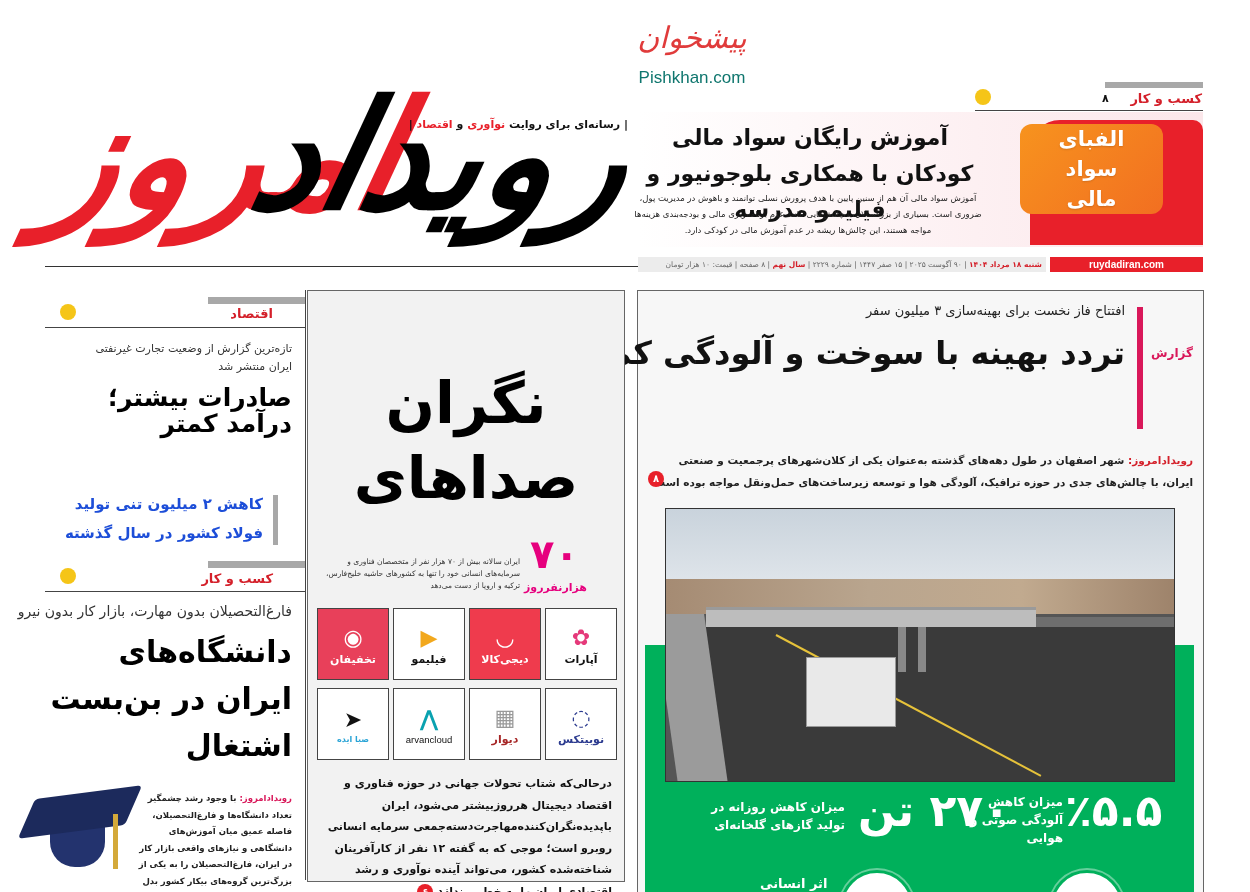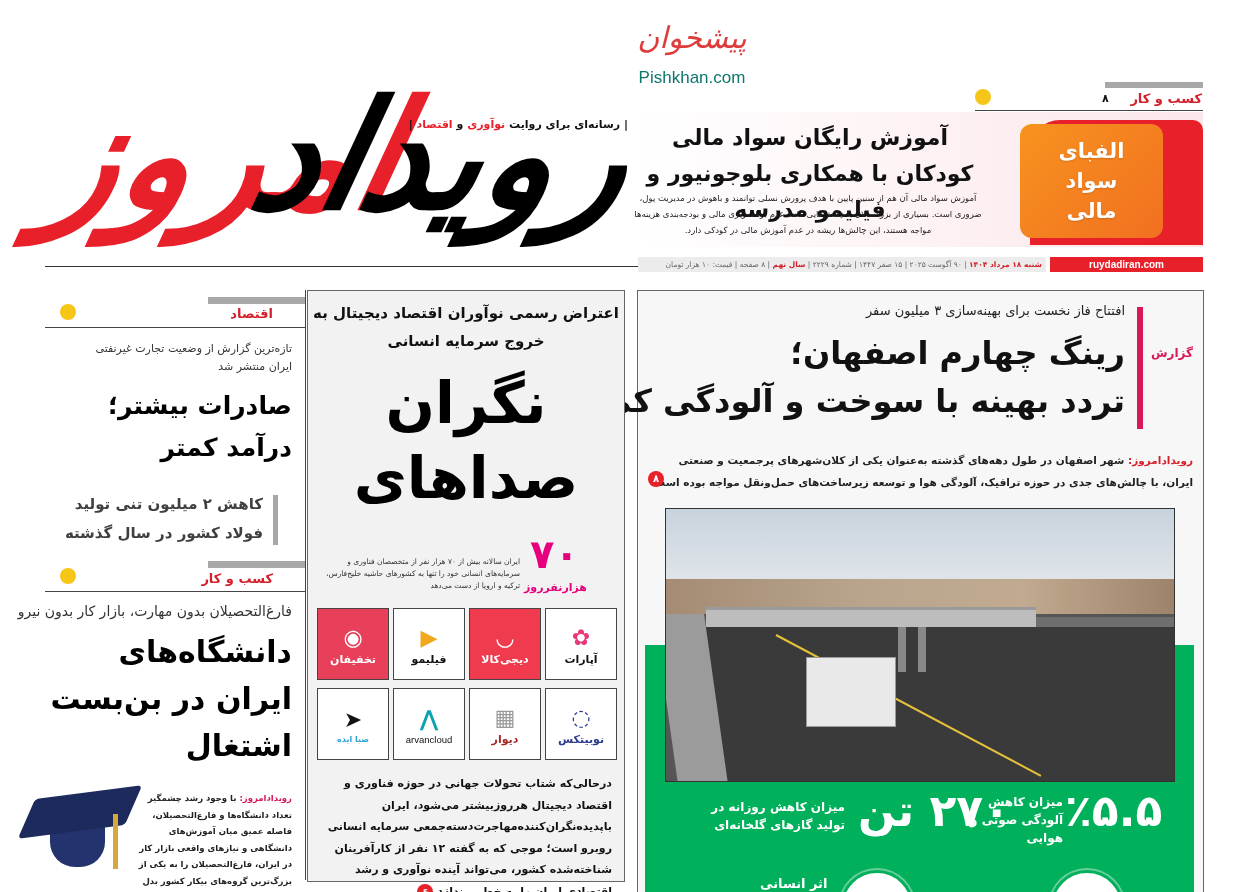--- a/index.html
+++ b/index.html
@@ -22,21 +22,21 @@
 
   
   .promo-section-bar { position: absolute; left: 1105px; top: 82px; width: 98px; height: 6px; background: #a8a8a8; }
   .promo-section-label { position: absolute; right: 48px; top: 91px; font-size: 13px; font-weight: bold; color: #d4202a; white-space: nowrap; }
   .promo-section-num { position: absolute; left: 1102px; top: 92px; font-size: 11px; font-weight: bold; color: #111; }
   .promo-dot { position: absolute; left: 975px; top: 89px; width: 16px; height: 16px; border-radius: 50%; background: #f5c518; }
   .promo-rule { position: absolute; left: 975px; top: 110px; width: 228px; height: 1px; background: #444; }
 
   .promo-box { position: absolute; left: 638px; top: 112px; width: 565px; height: 135px; background: linear-gradient(90deg, #ffffff 0%, #fdf0f2 60%, #fbe7ea 100%); }
   .promo-red-shape { position: absolute; left: 1030px; top: 120px; width: 173px; height: 125px; background: #e8202a; border-radius: 30px 10px 0 0; }
-  .promo-image { position: absolute; left: 1020px; top: 124px; width: 143px; height: 114px; background: linear-gradient(135deg, #f7931e 0%, #f26f21 100%); border-radius: 12px; display: flex; flex-direction: column; align-items: center; justify-content: center; }
+  .promo-image { position: absolute; left: 1020px; top: 124px; width: 143px; height: 90px; background: linear-gradient(135deg, #f7931e 0%, #f26f21 100%); border-radius: 12px; display: flex; flex-direction: column; align-items: center; justify-content: center; }
   .promo-image span { color: #fff; font-weight: bold; font-size: 21px; line-height: 30px; text-shadow: 0 1px 2px rgba(0,0,0,0.15); }
   .promo-title { position: absolute; right: 265px; top: 120px; width: 350px; text-align: center; font-weight: bold; font-size: 22px; line-height: 36px; color: #111; }
   .promo-body { position: absolute; right: 262px; top: 190px; width: 360px; font-size: 8.5px; line-height: 16px; text-align: center; color: #222; }
 
   
   .url-bar { position: absolute; left: 1050px; top: 257px; width: 153px; height: 15px; background: #e8202a; color: #fff; font-family: "Liberation Sans", sans-serif; font-weight: bold; font-size: 10px; text-align: center; line-height: 15px; direction: ltr; }
   .date-bar { position: absolute; left: 638px; top: 257px; width: 408px; height: 15px; background: #ececec; font-size: 7.5px; line-height: 15px; color: #666; white-space: nowrap; padding-right: 4px; overflow: hidden; }
   .date-bar .hl { color: #d4202a; font-weight: bold; }
 
   
@@ -91,23 +91,23 @@
 
   
   .left-col { position: absolute; left: 45px; top: 290px; width: 260px; height: 602px; }
   .sec-bar { position: absolute; right: 0; width: 97px; height: 7px; background: #a8a8a8; }
   .sec-label { position: absolute; right: 32px; font-weight: bold; font-size: 13px; color: #d4202a; white-space: nowrap; }
   .sec-dot { position: absolute; left: 15px; width: 16px; height: 16px; border-radius: 50%; background: #f5c518; }
   .sec-rule { position: absolute; left: 0; width: 260px; height: 1px; background: #444; }
   .left-vline { position: absolute; left: 305px; top: 290px; width: 1px; height: 590px; background: #444; }
 
   .l1-kicker { position: absolute; right: 13px; top: 50px; width: 220px; text-align: right; font-size: 11px; line-height: 18px; color: #333; }
-  .l1-headline { position: absolute; right: 13px; top: 95px; width: 240px; text-align: right; font-weight: bold; font-size: 25px; line-height: 42px; color: #000; }
+  .l1-headline { position: absolute; right: 13px; top: 95px; width: 240px; text-align: right; font-weight: bold; font-size: 25px; line-height: 26px; color: #000; }
   .l1-sub-bar { position: absolute; right: 27px; top: 205px; width: 5px; height: 50px; background: #a8a8a8; }
-  .l1-sub { position: absolute; right: 42px; top: 200px; width: 220px; text-align: right; font-weight: bold; font-size: 15px; line-height: 29px; color: #404040; }
+  .l1-sub { position: absolute; right: 42px; top: 200px; width: 220px; text-align: right; font-weight: bold; font-size: 15px; line-height: 29px; color: #1d4ed8; }
 
   .l2-kicker { position: absolute; right: 13px; top: 313px; width: 245px; text-align: right; font-size: 14px; color: #333; white-space: nowrap; }
   .l2-headline { position: absolute; right: 13px; top: 338px; width: 250px; text-align: right; font-weight: bold; font-size: 30px; line-height: 47px; color: #000; }
   .l2-cap { position: absolute; left: -20px; top: 492px; width: 120px; height: 100px; }
   .cap-board { position: absolute; left: 5px; top: 10px; width: 100px; height: 40px; background: #1c2a5c; transform: skewX(-30deg) rotate(-8deg); border-radius: 4px; }
   .cap-base { position: absolute; left: 25px; top: 40px; width: 55px; height: 45px; background: #23336e; border-radius: 0 0 25px 25px; }
   .cap-tassel { position: absolute; left: 88px; top: 32px; width: 5px; height: 55px; background: #d4a93a; }
   .l2-body { position: absolute; right: 13px; top: 500px; width: 155px; text-align: right; font-size: 8.5px; font-weight: bold; line-height: 16.5px; color: #222; }
   .l2-body .src { color: #d9185a; }
 </style>
@@ -146,21 +146,20 @@
 <div class="url-bar">ruydadiran.com</div>
 <div class="date-bar">
   <span class="hl">شنبه ۱۸ مرداد ۱۴۰۴</span> | <span>۹۰ آگوست ۲۰۲۵</span> | <span>۱۵ صفر ۱۴۴۷</span> | <span>شماره ۲۲۲۹</span> | <span class="hl">سال نهم</span> | <span>۸ صفحه</span> | <span>قیمت: ۱۰ هزار تومان</span>
 </div>
 
 <div class="main-story">
   <div class="ms-label">گزارش</div>
   <div class="ms-vbar"></div>
   <div class="ms-kicker">افتتاح فاز نخست برای بهینه‌سازی ۳ میلیون سفر</div>
   <div class="ms-headline">
-    <div>رینگ چهارم اصفهان؛</div>
     <div>تردد بهینه با سوخت و آلودگی کمتر</div>
   </div>
   <div class="ms-lede"><span class="src">رویدادامروز:</span><span> شهر اصفهان در طول دهه‌های گذشته به‌عنوان یکی از کلان‌شهرهای پرجمعیت و صنعتی ایران، با چالش‌های جدی در حوزه ترافیک، آلودگی هوا و توسعه زیرساخت‌های حمل‌ونقل مواجه بوده است.</span></div>
   <span class="page-badge ms-badge">۸</span>
 </div>
 
 <div class="green-panel"></div>
 <div class="photo">
   <div class="sky"></div>
   <div class="buildings"></div>
@@ -176,21 +175,20 @@
 
 <div class="stat-big1">٪۵.۵</div>
 <div class="stat-cap1">میزان کاهش آلودگی صوتی و هوایی</div>
 <div class="stat-big2">۲۷۰ تن</div>
 <div class="stat-cap2">میزان کاهش روزانه در تولید گازهای گلخانه‌ای</div>
 <div class="circle-ic ci1"></div>
 <div class="circle-ic ci2"></div>
 <div class="green-sub">اثر انسانی</div>
 
 <div class="mid-box">
-  <div class="mid-kicker">اعتراض رسمی نوآوران اقتصاد دیجیتال به خروج سرمایه انسانی</div>
   <div class="mid-headline">
     <div>نگران</div>
     <div>صداهای</div>
   </div>
   <div class="mid-stat-num">۷۰</div>
   <div class="mid-stat-label">هزارنفرروز</div>
   <div class="mid-stat-text">ایران سالانه بیش از ۷۰ هزار نفر از متخصصان فناوری و سرمایه‌های انسانی خود را تنها به کشورهای حاشیه خلیج‌فارس، ترکیه و اروپا از دست می‌دهد</div>
 
   <div class="logo-grid">
     <div class="logo-tile">

